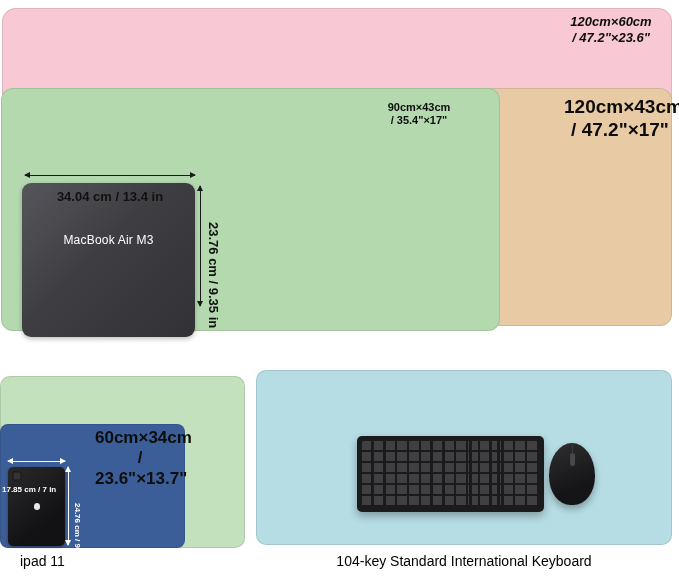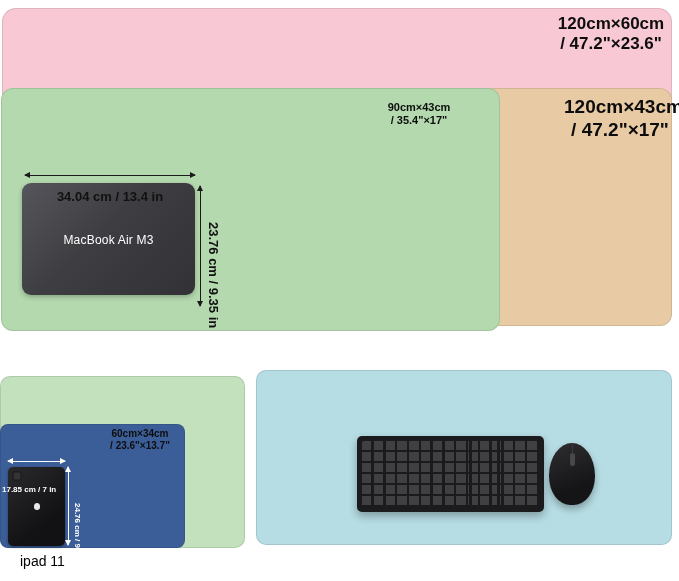--- a/index.html
+++ b/index.html
@@ -12,25 +12,25 @@
   .mat-pink      {left:2px;  top:8px;   width:670px; height:318px; border-radius:14px; z-index:1;}
   .mat-tan       {left:2px;  top:88px;  width:670px; height:238px; border-radius:12px; z-index:2;}
   .mat-green     {left:1px;  top:88px;  width:499px; height:243px; border-radius:12px; z-index:3;}
   .mat-lightblue {left:256px;top:370px; width:416px; height:175px; border-radius:10px; z-index:1;}
   .mat-lightgreen{left:0px;  top:376px; width:245px; height:172px; border-radius:10px; z-index:2;}
   .mat-navy      {left:0px;  top:424px; width:185px; height:124px; border-radius:8px;  z-index:3;}
 
   
   .dim-label{position:absolute;z-index:10;text-align:center;font-weight:700;line-height:1.2;color:#0d0d0d;}
   .dim-label span{display:block;}
-  .lbl-pink      {left:548px;top:14px;  width:126px;font-size:17px;}
+  .lbl-pink      {left:548px;top:14px;  width:126px;font-size:13px;font-style:italic;}
   .lbl-tan       {left:564px;top:96px;  width:112px;font-size:19px;}
   .lbl-green     {left:368px;top:101px; width:102px;font-size:11px;}
   .lbl-lightgreen{left:146px;top:385px; width:98px; font-size:13px;}
-  .lbl-navy      {left:95px; top:428px; width:90px; font-size:10px;}
+  .lbl-navy      {left:95px; top:428px; width:90px; font-size:17px;}
   .lbl-lightblue {left:540px;top:374px; width:106px;font-size:14px;}
 
   
   .measure{position:absolute;z-index:11;font-weight:700;margin-top:36px;}
   .mb-w-label {left:25px; top:153px;width:170px;text-align:center;font-size:13px;}
   .mb-h-label {left:206px;top:186px;height:120px;font-size:13px;}
   .ipad-w-label{left:2px; top:449px;width:70px;text-align:left;font-size:8px;color:#fff;z-index:12;}
   .ipad-h-label{left:73px;top:467px;height:78px;font-size:8px;color:#fff;z-index:12;}
   .vtext{writing-mode:vertical-rl;text-orientation:mixed;display:flex;align-items:center;}
 
@@ -45,21 +45,21 @@
     border-left:3.5px solid transparent;border-right:3.5px solid transparent;}
   .arrow-v::before{top:-1px;border-bottom:6px solid currentColor;}
   .arrow-v::after {bottom:-1px;border-top:6px solid currentColor;}
   .arrow-white{color:#ffffff;}
   .mb-arrow-h{left:25px;top:175px;width:170px;}
   .mb-arrow-v{left:200px;top:186px;height:120px;}
   .ipad-arrow-h{left:8px;top:461px;width:57px;z-index:12;}
   .ipad-arrow-v{left:68px;top:467px;height:78px;z-index:12;}
 
   
-  .macbook{position:absolute;left:22px;top:183px;width:173px;height:112px;z-index:5;
+  .macbook{position:absolute;left:22px;top:183px;width:173px;height:154px;z-index:5;
     background:linear-gradient(135deg,#55555b 0%,#3e3e42 45%,#323236 100%);
     border-radius:9px;box-shadow:0 2px 5px rgba(0,0,0,.25);}
   .macbook-label{position:absolute;left:0;right:0;top:50px;text-align:center;
     color:#ffffff;font-size:12px;font-weight:500;letter-spacing:.2px;}
 
   .ipad{position:absolute;left:8px;top:467px;width:57px;height:79px;z-index:5;
     background:linear-gradient(140deg,#2a2a2c,#121214 70%);border-radius:5px;
     box-shadow:0 1px 3px rgba(0,0,0,.4);}
   .ipad-camera{position:absolute;left:4px;top:4px;width:10px;height:10px;border-radius:3px;
     background:#333336;box-shadow:inset 0 0 0 1.5px #1c1c1e;}
@@ -141,14 +141,15 @@
     <div class="kb-keys"></div>
     <div class="kb-gap kb-gap1"></div>
     <div class="kb-gap kb-gap2"></div>
   </div>
   <div class="mouse">
     <div class="mouse-wheel"></div>
     <div class="mouse-seam"></div>
   </div>
 
   <div class="caption cap-ipad">ipad 11</div>
+  <div class="caption cap-keyboard">104-key Standard International Keyboard</div>
 
 </div>
 
 </body></html>

